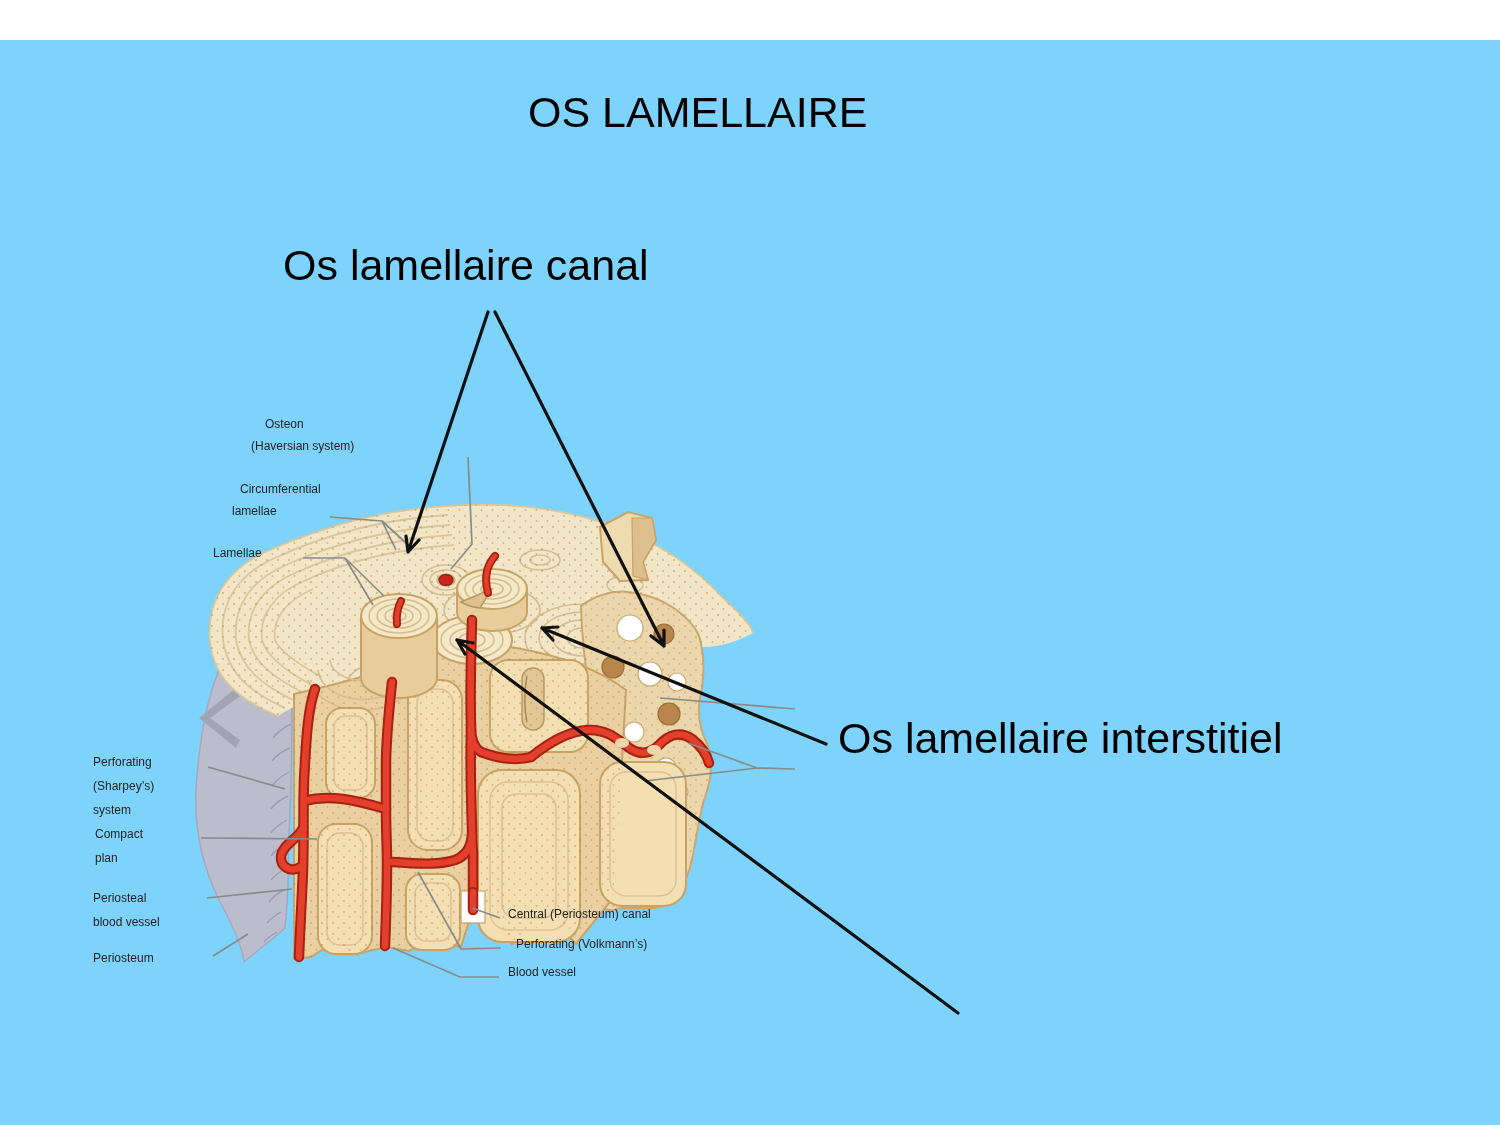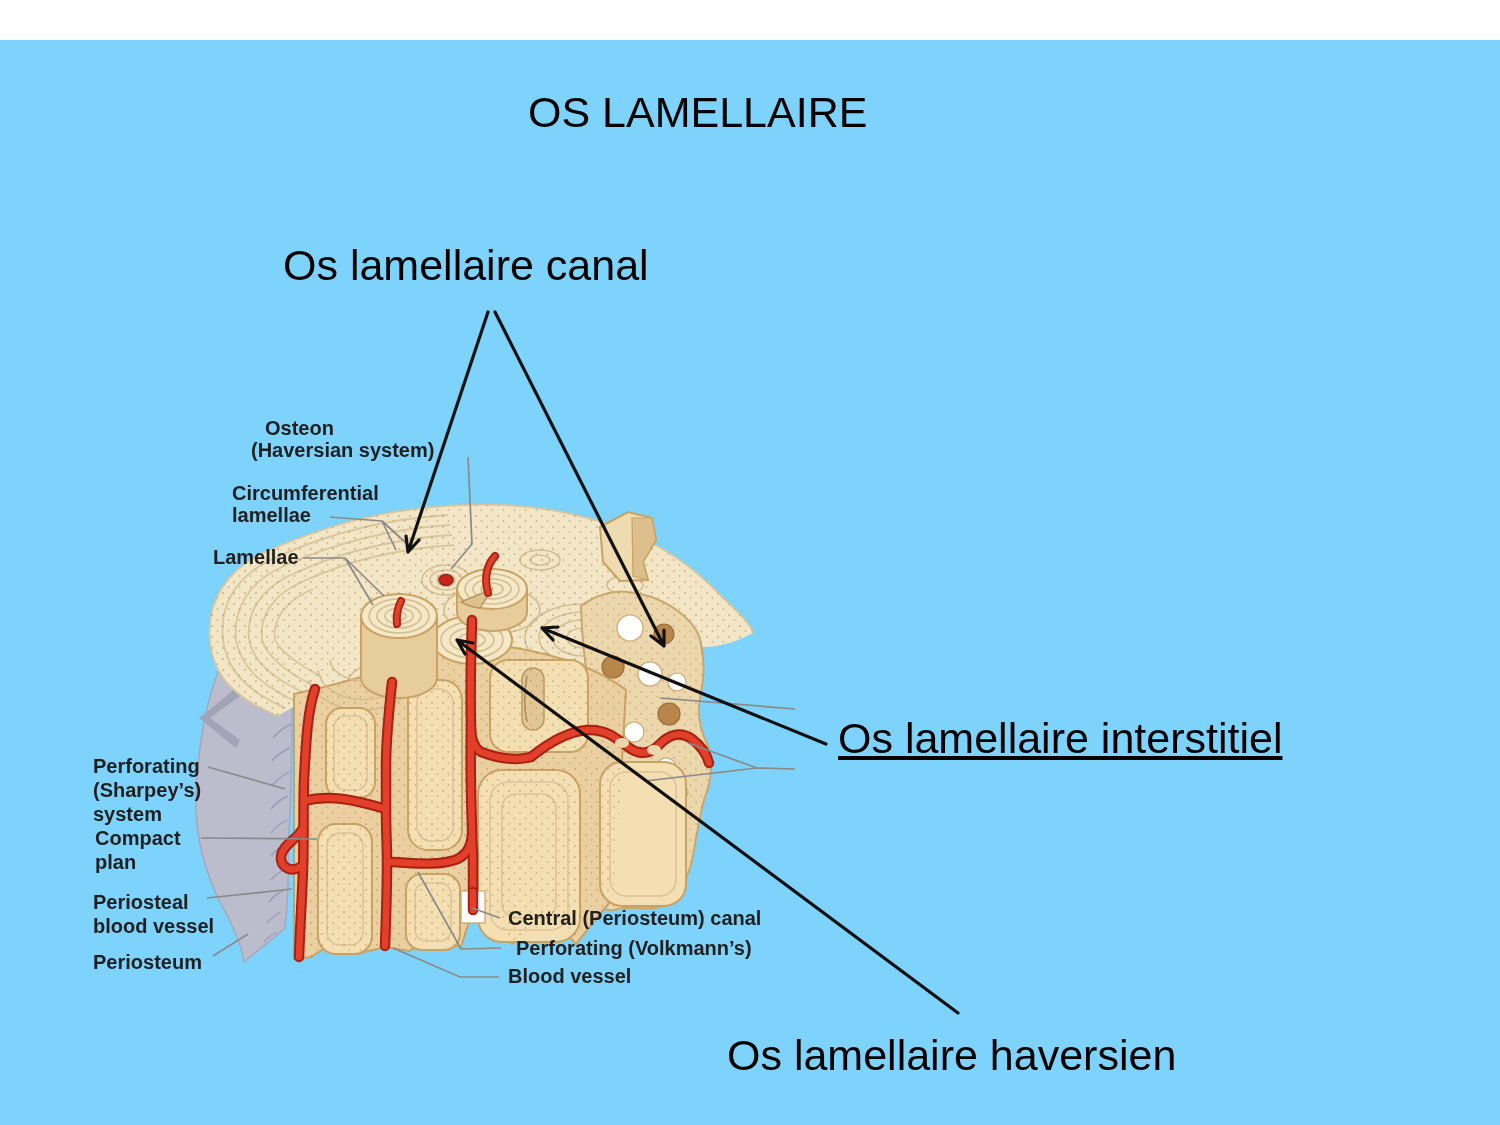--- a/index.html
+++ b/index.html
@@ -1,19 +1,19 @@
 <!DOCTYPE html>
 <html><head>
 <meta charset="utf-8">
 <style>
   html,body{margin:0;padding:0;background:#ffffff;}
   #slide{position:relative;width:1500px;height:1125px;background:#7dd3fc;overflow:hidden;margin-top:40px;}
   #fig{position:absolute;left:0;top:0;width:1500px;height:1125px;}
   .fr{position:absolute;font-family:cursive,sans-serif;font-size:43px;color:#000;white-space:nowrap;line-height:1.05;}
-  .lab{position:absolute;font-family:"Liberation Sans",sans-serif;font-weight:700;font-size:20px;color:#1f1f1f;white-space:nowrap;line-height:1.0;}
+  .lab{position:absolute;font-family:"Liberation Sans",sans-serif;font-weight:400;font-size:12px;color:#1f1f1f;white-space:nowrap;line-height:1.0;}
 </style>
 </head>
 <body>
 
 <div id="slide">
 
 <svg id="fig" viewBox="0 0 1500 1125" xmlns="http://www.w3.org/2000/svg">
   <defs>
     <pattern id="dots" width="11" height="11" patternUnits="userSpaceOnUse">
       <circle cx="3" cy="3" r="1.1" fill="#ab8454"></circle>
@@ -212,26 +212,25 @@
       <path class="arrow" d="M 826,704 L 542,588 M 542,588 L 553,600 M 542,588 L 558,587"></path>
     </g>
     <g>
       <path class="arrow" d="M 958,973 L 457,600 M 457,600 L 465,614 M 457,600 L 473,603"></path>
     </g>
   </g>
 </svg>
 
 <div class="fr" style="left:528px;top:50px;">OS LAMELLAIRE</div>
 <div class="fr" style="left:283px;top:203px;">Os lamellaire canal</div>
-<div class="fr" style="left:838px;top:676px;text-decoration:underline;">Os lamellaire interstitiel</div>
-<div class="fr" style="left:727px;top:993px;">Os lamellaire haversien</div>
+<div class="fr" style="left:838px;top:676px;">Os lamellaire interstitiel</div>
 
 <div class="lab" style="left:265px;top:378px;">Osteon</div>
 <div class="lab" style="left:251px;top:400px;">(Haversian system)</div>
-<div class="lab" style="left:232px;top:443px;">Circumferential</div>
+<div class="lab" style="left:240px;top:443px;">Circumferential</div>
 <div class="lab" style="left:232px;top:465px;">lamellae</div>
 <div class="lab" style="left:213px;top:507px;">Lamellae</div>
 <div class="lab" style="left:93px;top:716px;">Perforating</div>
 <div class="lab" style="left:93px;top:740px;">(Sharpey’s)</div>
 <div class="lab" style="left:93px;top:764px;">system</div>
 <div class="lab" style="left:95px;top:788px;">Compact</div>
 <div class="lab" style="left:95px;top:812px;">plan</div>
 <div class="lab" style="left:93px;top:852px;">Periosteal</div>
 <div class="lab" style="left:93px;top:876px;">blood vessel</div>
 <div class="lab" style="left:93px;top:912px;">Periosteum</div>

